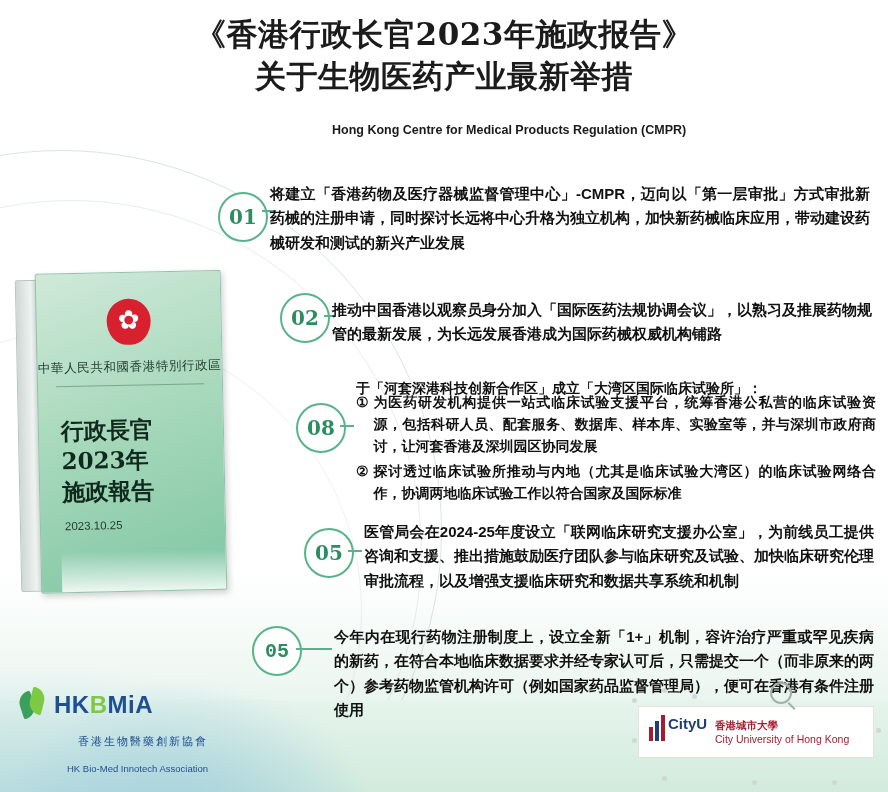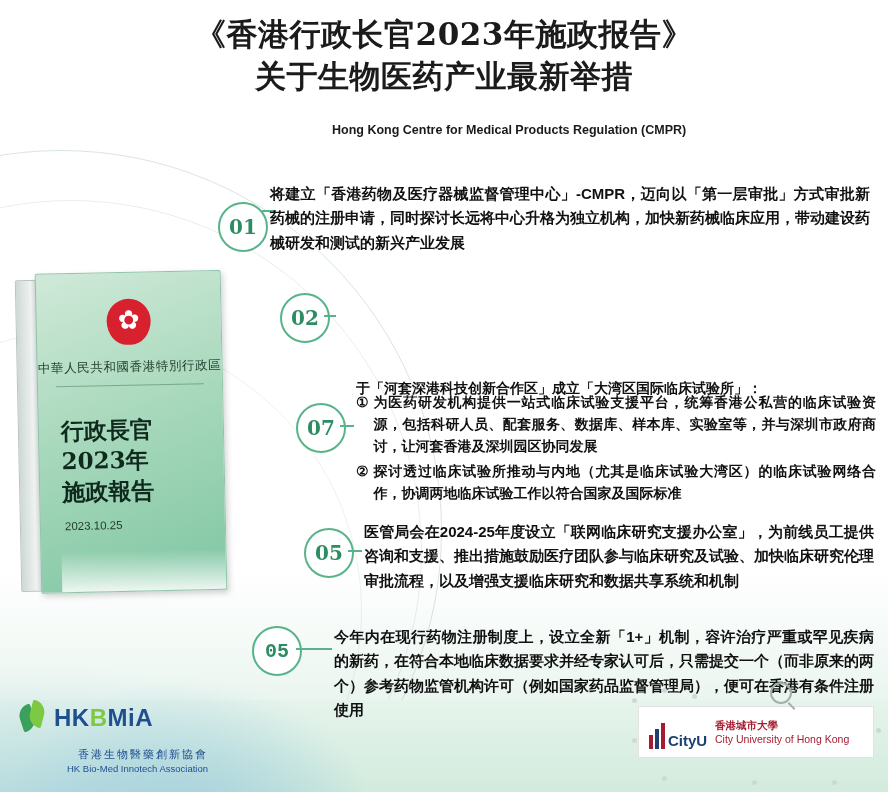--- a/index.html
+++ b/index.html
@@ -131,29 +131,29 @@
   .hkbmia{position:absolute;left:18px;bottom:18px;width:190px;text-align:right;}
   .hkbmia .lg{display:flex;align-items:center;gap:6px;}
   .hkbmia .leaf{
     width:30px;height:34px;position:relative;
   }
   .hkbmia .leaf .l1{position:absolute;left:2px;top:4px;width:14px;height:26px;background:#3aa05c;border-radius:14px 2px 14px 2px;transform:rotate(-18deg);}
   .hkbmia .leaf .l2{position:absolute;left:12px;top:0px;width:14px;height:26px;background:#7ec943;border-radius:2px 14px 2px 14px;transform:rotate(14deg);}
   .hkbmia .name{font-size:24px;font-weight:700;color:#1f4f8f;letter-spacing:.5px;}
   .hkbmia .name .accent{color:#7ec943;}
   .hkbmia .cn{font-size:11px;color:#1f4f8f;margin-top:12px;letter-spacing:2px;}
-  .hkbmia .en2{font-size:9.5px;color:#1f4f8f;margin-top:1px;}
+  .hkbmia .en2{font-size:9.5px;color:#1f4f8f;margin-top:14px;}
 
   .cityu{
     position:absolute;right:14px;bottom:34px;
     width:236px;height:52px;background:#fff;border:1px solid #e2e2e2;
     display:flex;align-items:center;gap:8px;padding:0 10px;box-sizing:border-box;
   }
   .cityu .mark{
-    width:58px;height:34px;display:flex;align-items:flex-end;gap:3px;
+    width:58px;height:34px;display:flex;align-items:flex-start;gap:3px;
   }
   .cityu .bars{display:flex;gap:2px;align-items:flex-end;height:26px;}
   .cityu .bars i{display:block;width:4px;background:#a51c30;}
   .cityu .bars i:nth-child(1){height:14px;}
   .cityu .bars i:nth-child(2){height:20px;background:#1d3f72;}
   .cityu .bars i:nth-child(3){height:26px;background:#a51c30;}
   .cityu .cu{font-size:15px;font-weight:700;color:#1d3f72;}
   .cityu .txt .t1{font-size:10.5px;color:#a51c30;font-weight:700;}
   .cityu .txt .t2{font-size:10.5px;color:#a51c30;}
   .dots{position:absolute;right:6px;bottom:6px;width:250px;height:98px;pointer-events:none;}
@@ -193,28 +193,29 @@
           <div class="bauhinia"></div>
         </div>
       <div class="toprow">中華人民共和國香港特別行政區</div>
       <div class="rule"></div>
       <div class="bigtitle">行政長官<br>2023年<br>施政報告</div>
       <div class="date">2023.10.25</div>
       <div class="white"></div>
     </div>
   </div>
 
-  <div class="num" style="left:218px;top:202px;">01</div>
+  <div class="num" style="left:218px;top:192px;">01</div>
   <div class="connector" style="left:262px;top:210px;width:14px;"></div>
   <div class="para" style="left:270px;top:182px;width:600px;">将建立「香港药物及医疗器械监督管理中心」-CMPR，迈向以「第一层审批」方式审批新药械的注册申请，同时探讨长远将中心升格为独立机构，加快新药械临床应用，带动建设药械研发和测试的新兴产业发展</div>
 
   <div class="num" style="left:280px;top:293px;">02</div>
   <div class="connector" style="left:324px;top:315px;width:12px;"></div>
-
-  <div class="num" style="left:296px;top:403px;">07</div>
+  <div class="para" style="left:332px;top:298px;width:540px;">推动中国香港以观察员身分加入「国际医药法规协调会议」，以熟习及推展药物规管的最新发展，为长远发展香港成为国际药械权威机构铺路</div>
+
+  <div class="num" style="left:296px;top:403px;">08</div>
   <div class="connector" style="left:340px;top:425px;width:14px;"></div>
   <div class="para small" style="left:356px;top:378px;width:520px;">于「河套深港科技创新合作区」成立「大湾区国际临床试验所」：</div>
   <ul class="sublist para small" style="left:356px;top:392px;width:520px;position:absolute;">
     <li>
       <span class="mk">①</span>
       <span>为医药研发机构提供一站式临床试验支援平台，统筹香港公私营的临床试验资源，包括科研人员、配套服务、数据库、样本库、实验室等，并与深圳市政府商讨，让河套香港及深圳园区协同发展</span>
     </li>
     <li style="margin-top:4px;">
       <span class="mk">②</span>
       <span>探讨透过临床试验所推动与内地（尤其是临床试验大湾区）的临床试验网络合作，协调两地临床试验工作以符合国家及国际标准</span>

